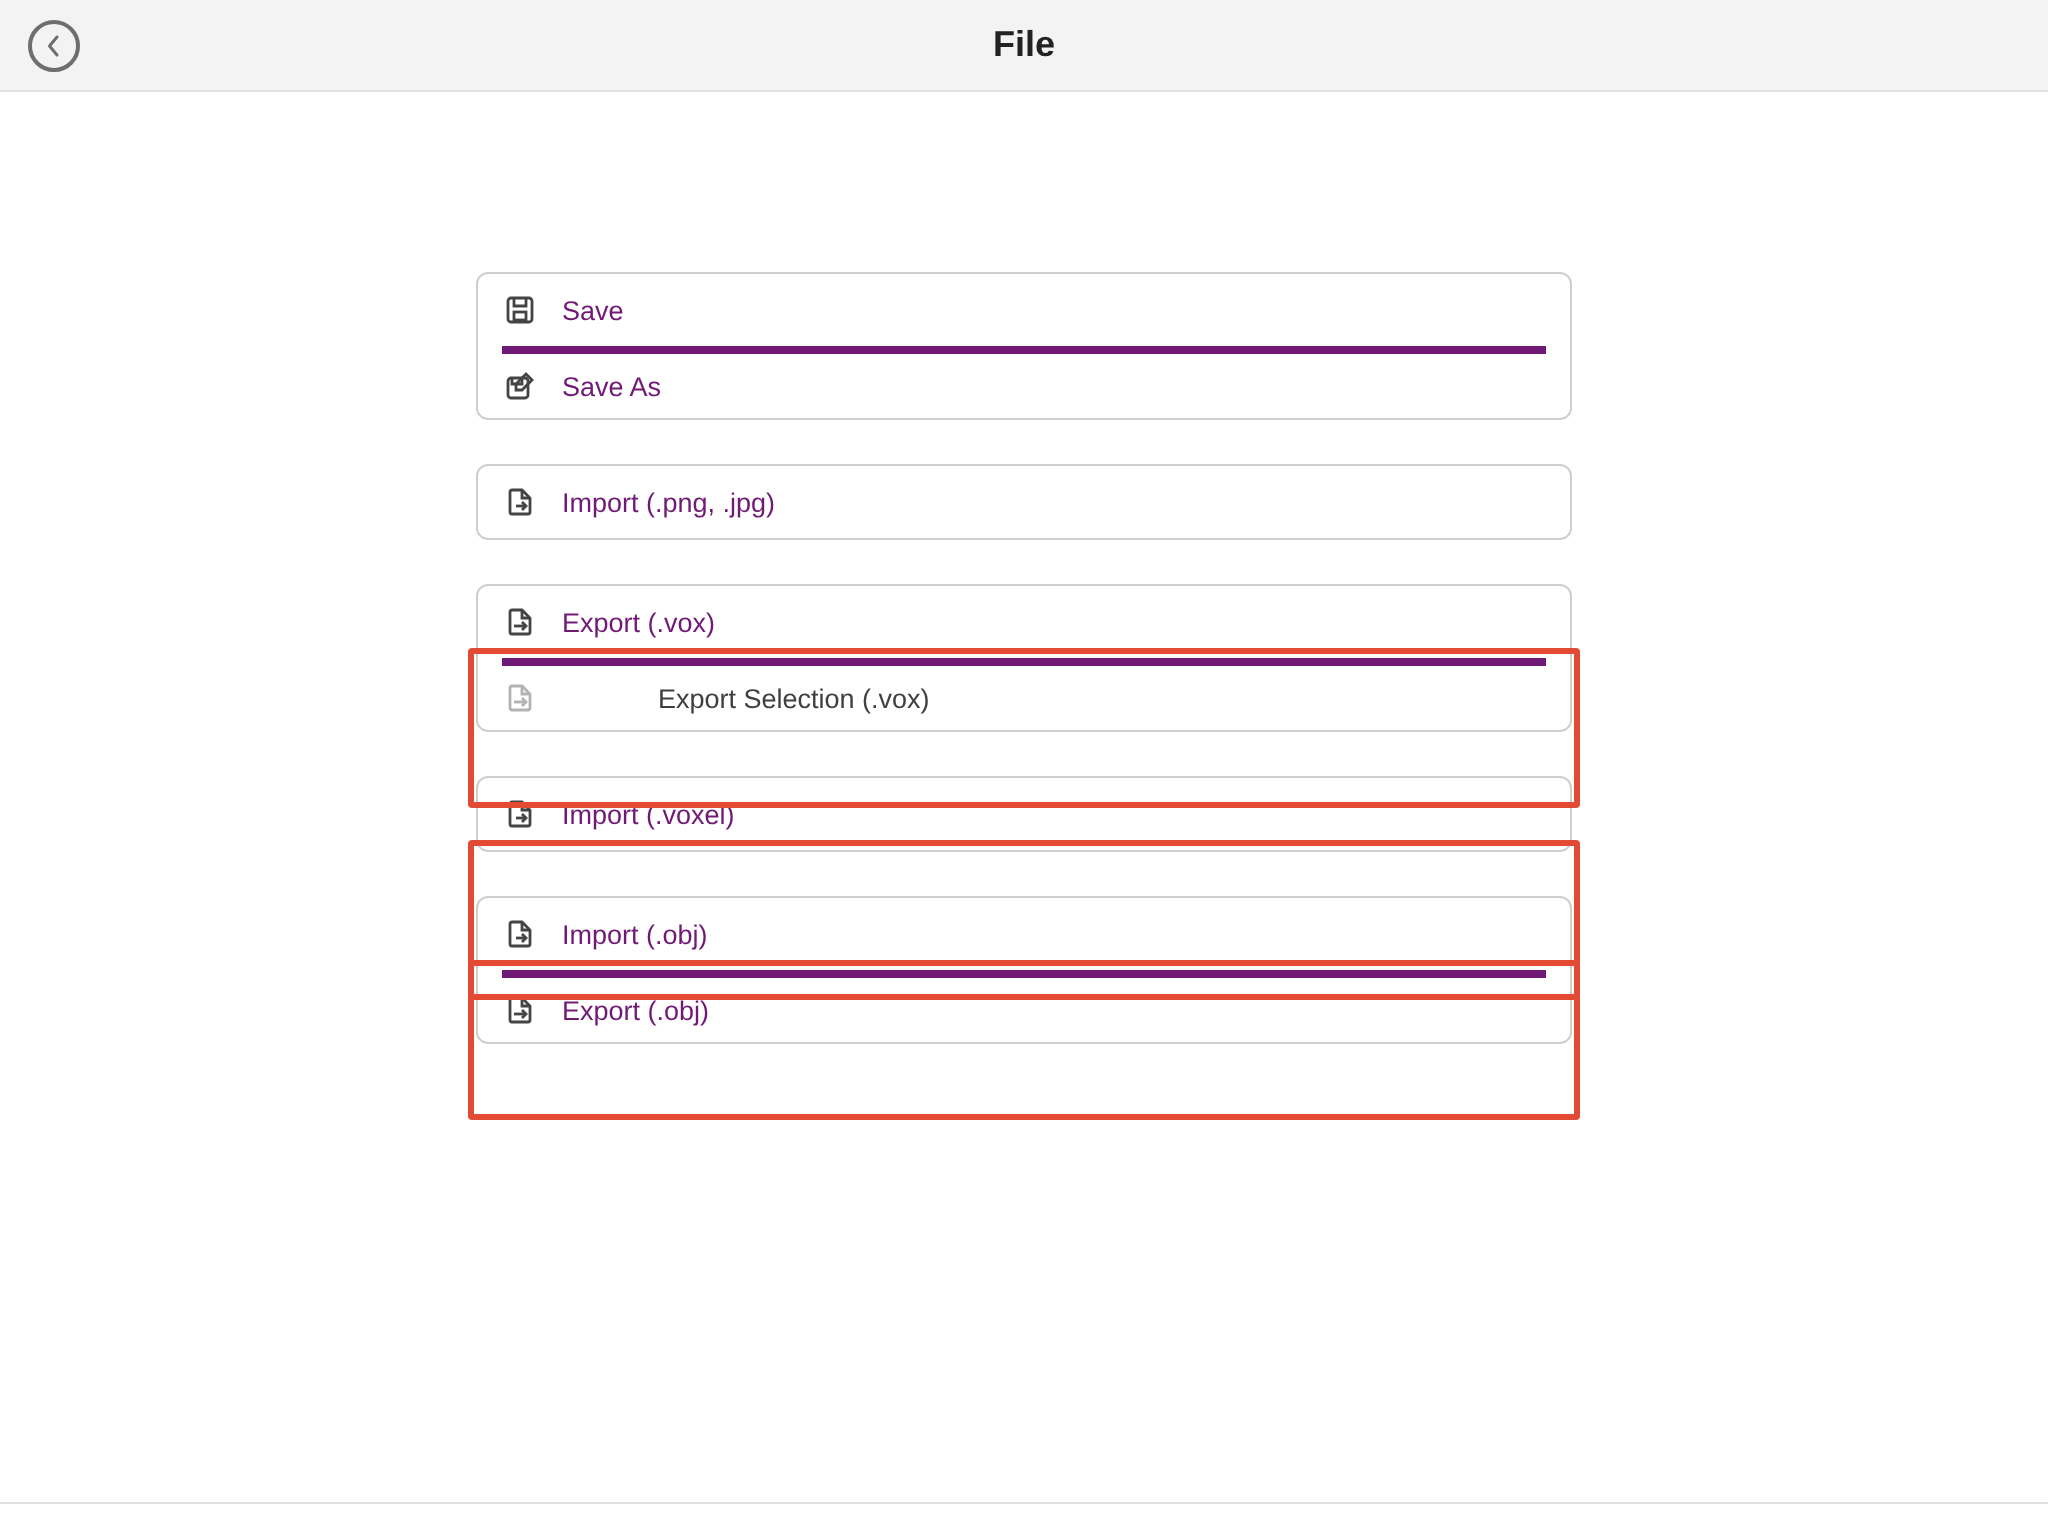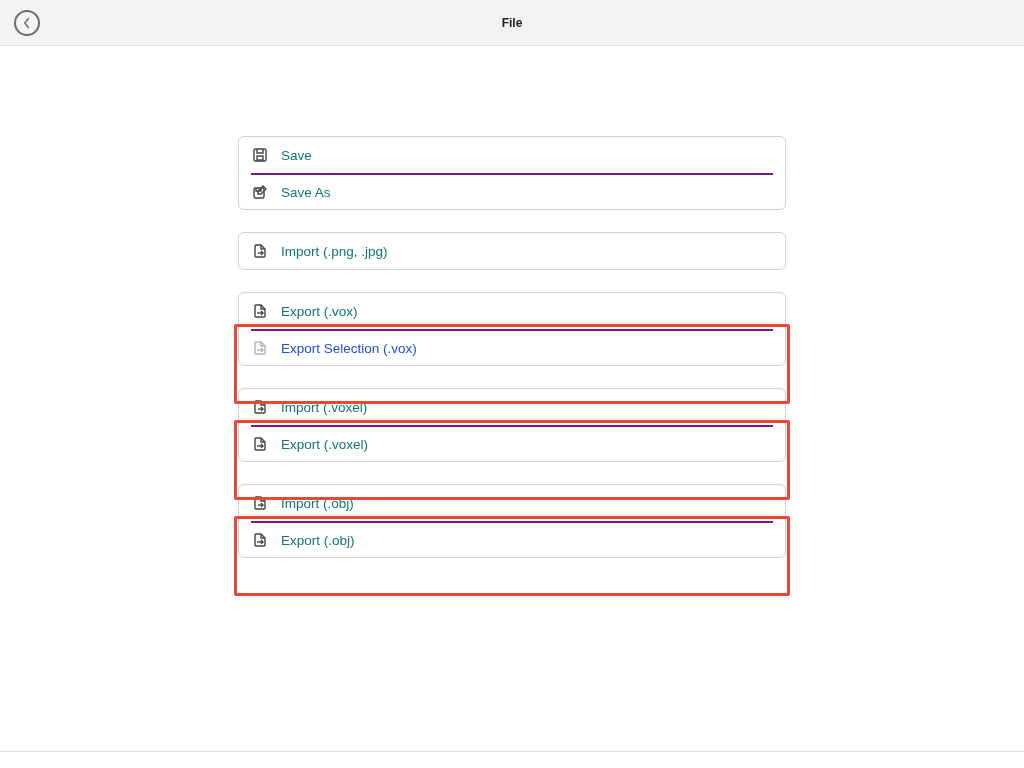--- a/index.html
+++ b/index.html
@@ -16,21 +16,21 @@
     width: 100%;
     background: #f3f3f3;
     border-bottom: 1px solid #e2e2e2;
     position: relative;
     display: flex;
     align-items: center;
     justify-content: center;
   }
   .header-title {
     font-weight: 700;
-    font-size: 12px;
+    font-size: 18px;
   }
   .back-btn {
     position: absolute;
     left: 14px;
     top: 50%;
     transform: translateY(-50%);
     width: 26px; height: 26px;
     border: 2px solid #6e6e6e;
     border-radius: 50%;
     display: flex;
@@ -61,26 +61,26 @@
     padding: 0 12px;
     background: #fff;
   }
   .row {
     display: flex;
     align-items: center;
     height: 36px;
     gap: 12px;
     cursor: pointer;
   }
-  .row + .row { border-top: 2px solid #701a75; }
+  .row + .row { border-top: 4px solid #701a75; }
   .row .label {
     font-size: 13.5px;
-    color: #0f766e;
-  }
-  .row.disabled .label { color: #1d4ed8; }
+    color: #701a75;
+  }
+  .row.disabled .label { color: #404040; margin-left: 48px; }
   .row.disabled svg { stroke: #b3b3b3; }
   .icon-slot {
     width: 18px; height: 18px;
     display: flex; align-items: center; justify-content: center;
     flex-shrink: 0;
   }
   .icon-slot svg { width: 16px; height: 16px; stroke: #444; fill: none; stroke-width: 1.4; }
 
   .highlight-box {
     position: absolute;
@@ -169,28 +169,20 @@
     <div class="group-wrapper">
       <div class="group">
         <div class="row">
           <span class="icon-slot">
             <svg viewBox="0 0 16 16">
               <use href="#ic-import"></use>
             </svg>
           </span>
           <span class="label">Import (.voxel)</span>
         </div>
-        <div class="row">
-          <span class="icon-slot">
-            <svg viewBox="0 0 16 16">
-              <use href="#ic-export"></use>
-            </svg>
-          </span>
-          <span class="label">Export (.voxel)</span>
-        </div>
       </div>
       <div class="highlight-box" style="top: 32px; height: 80px;"></div>
     </div>
     <div class="group-wrapper">
       <div class="group">
         <div class="row">
           <span class="icon-slot">
             <svg viewBox="0 0 16 16">
               <use href="#ic-import"></use>
             </svg>

